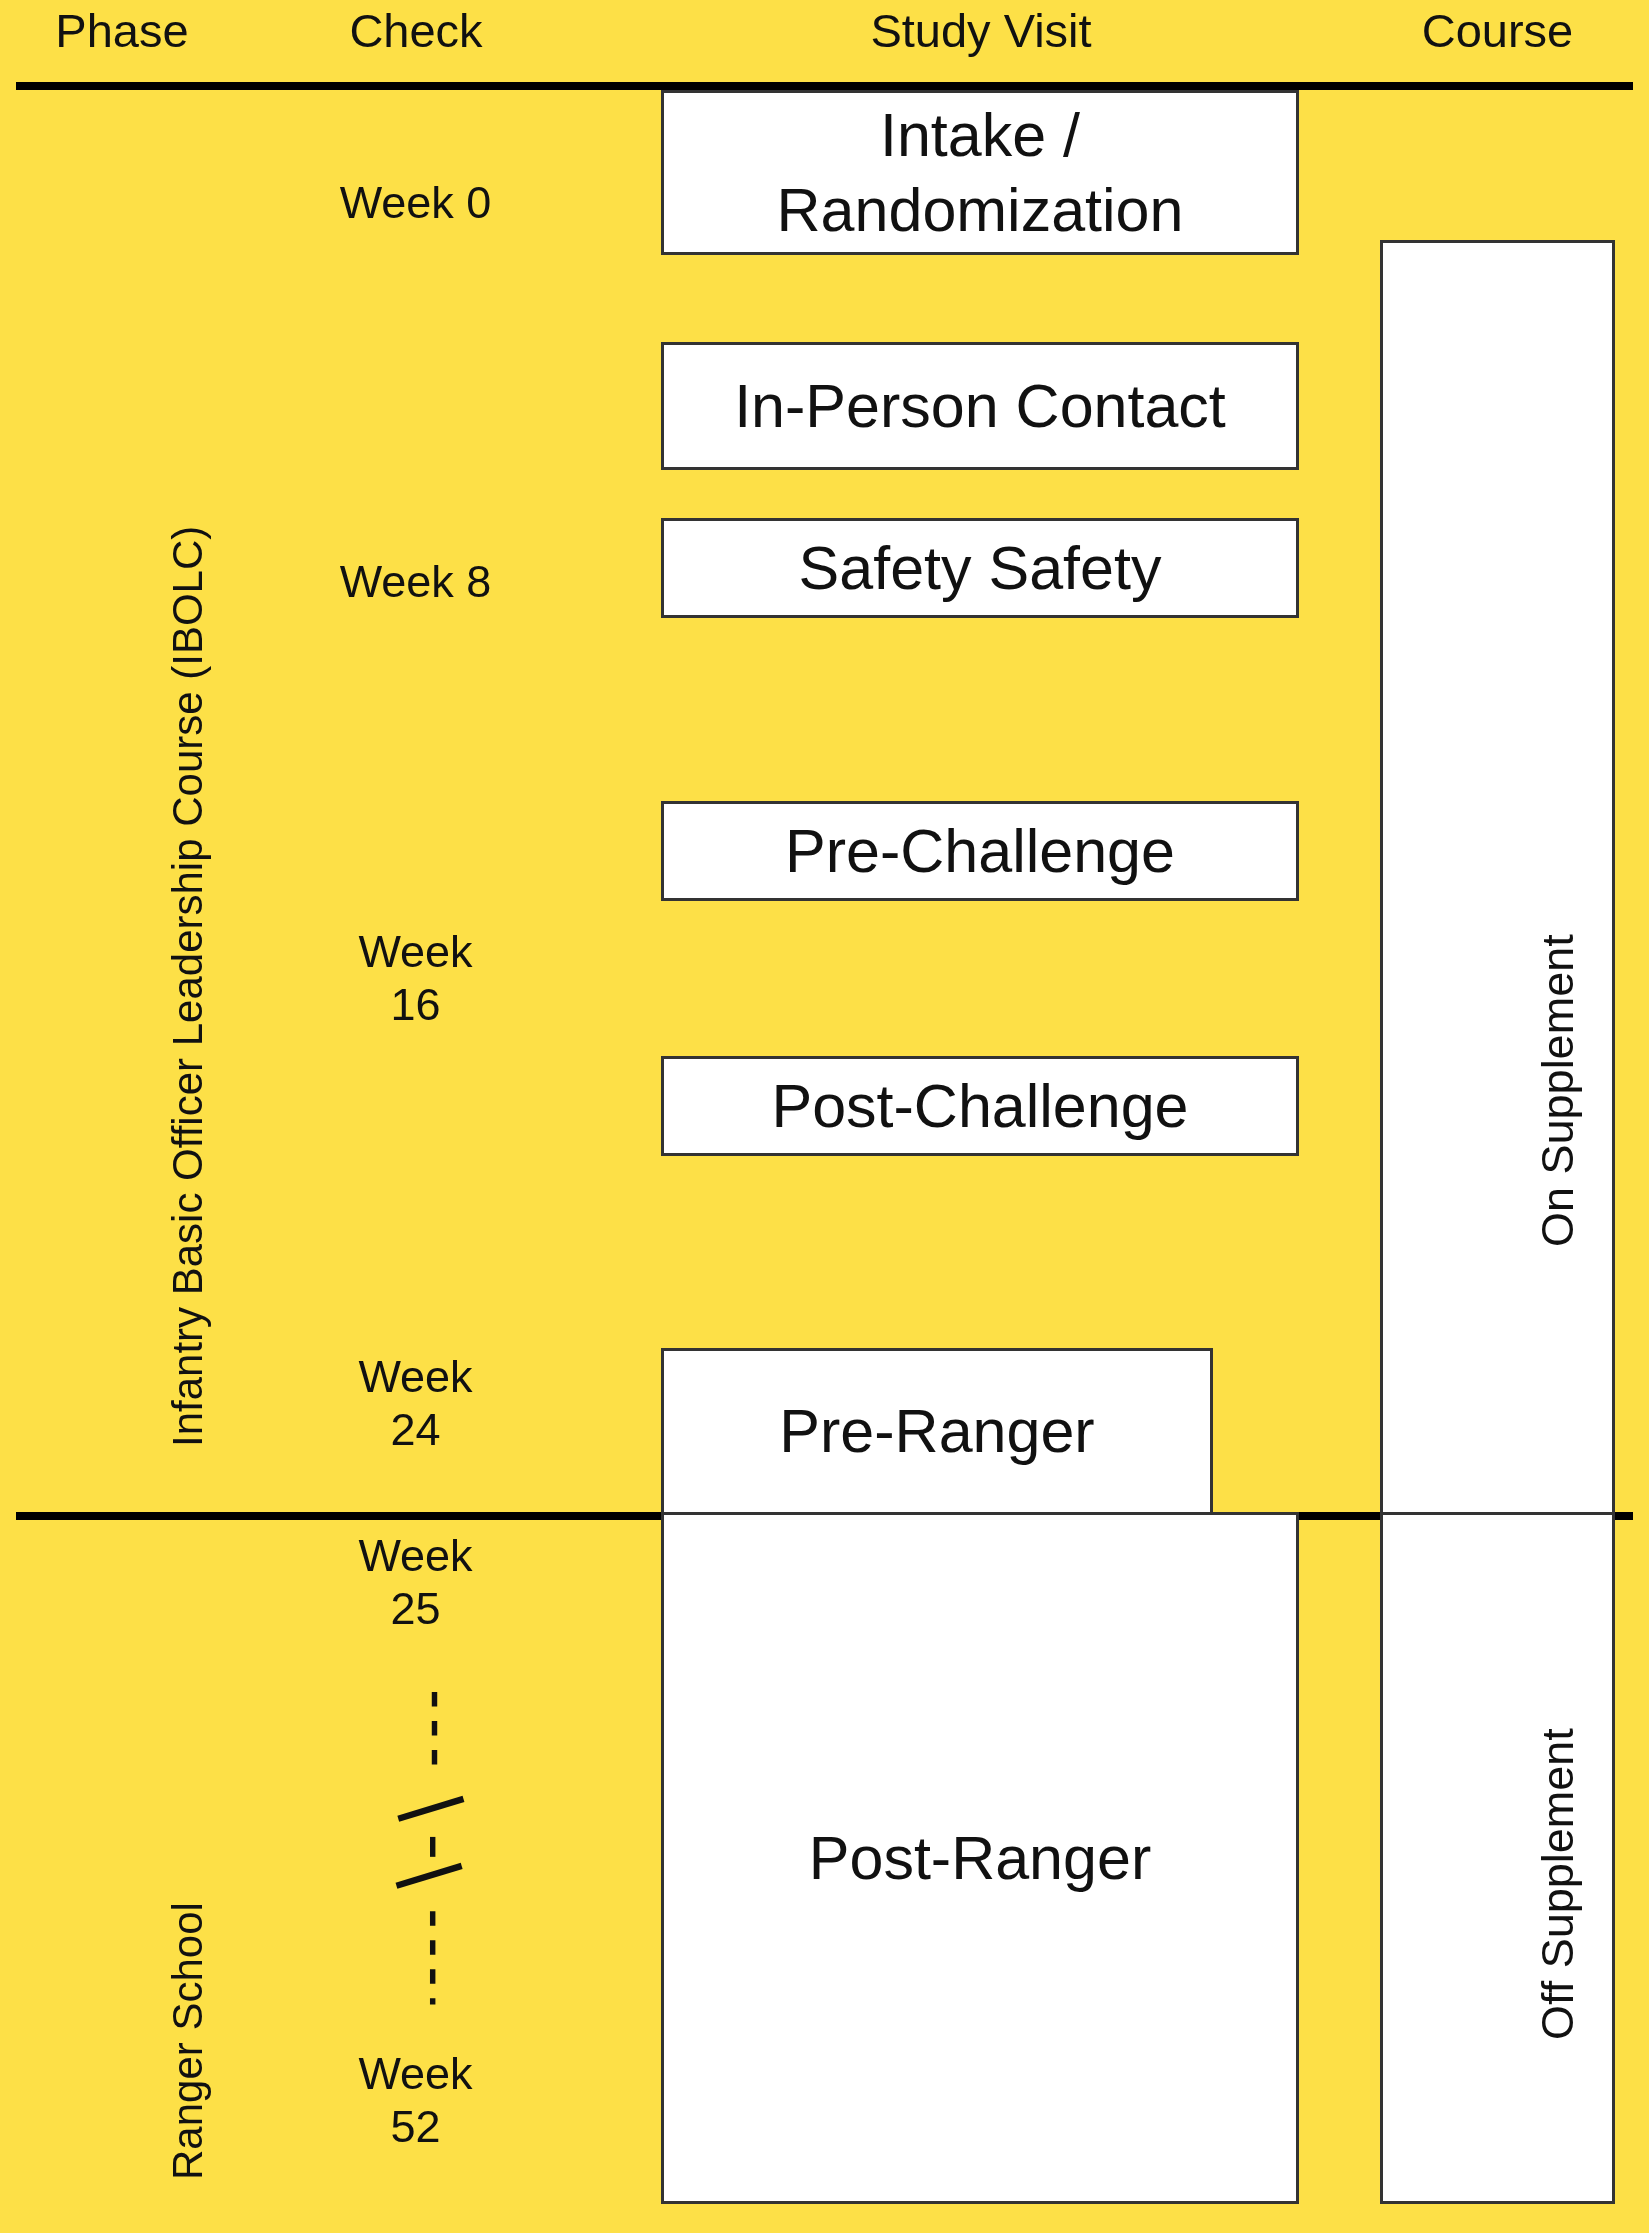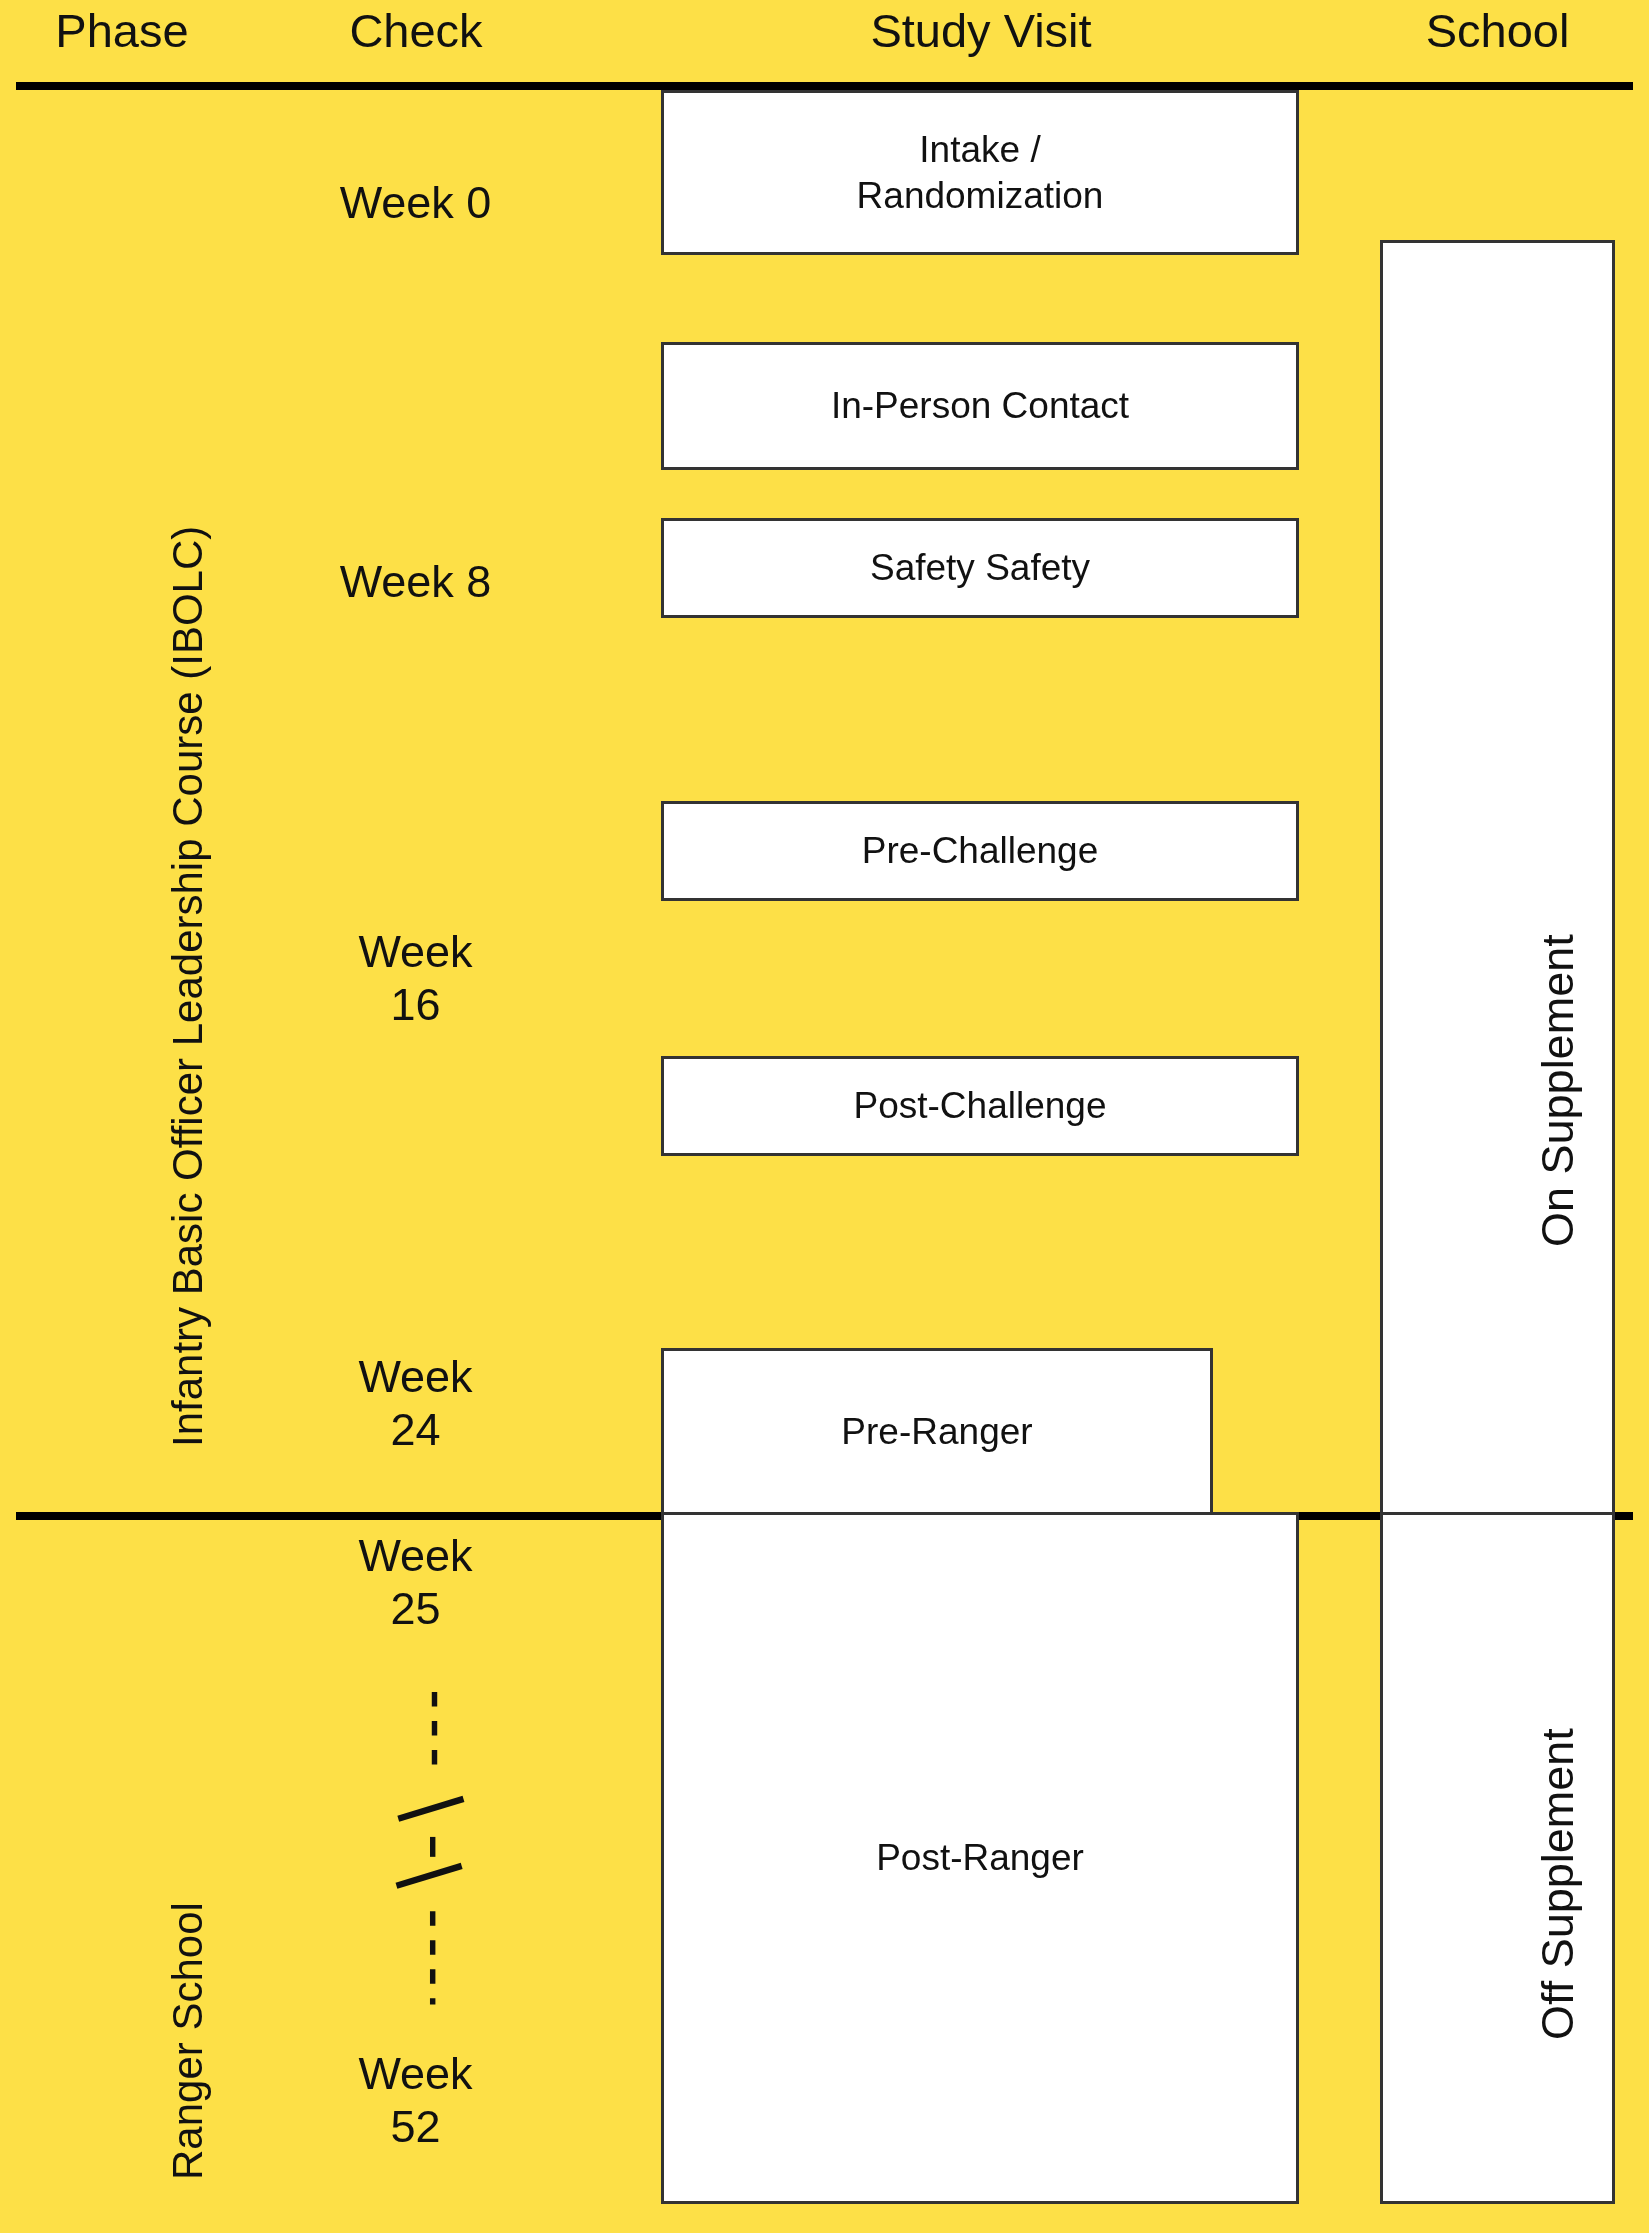--- a/index.html
+++ b/index.html
@@ -66,21 +66,21 @@
     position: absolute;
     border: 3.6px solid #333333;
     background: #ffffff;
     box-sizing: border-box;
     display: flex;
     align-items: center;
     justify-content: center;
     text-align: center;
   }
   .visit-box .visit-label {
-    font-size: 37px;
+    font-size: 61px;
     line-height: 1.22;
     white-space: pre-line;
     color: #111111;
   }
 
   
   .status-box {
     position: absolute;
     border: 3.6px solid #333333;
     background: #ffffff;
@@ -105,21 +105,21 @@
 <body>
 
 <div id="stage">
 
   <div class="col-header" style="left:18px; top:7.2px; width:208px;">Phase</div>
 
   <div class="col-header" style="left:312px; top:7.2px; width:208px;">Check</div>
 
   <div class="col-header" style="left:773px; top:7.2px; width:416px;">Study Visit</div>
 
-  <div class="col-header" style="left:1380px; top:7.2px; width:235px;">School</div>
+  <div class="col-header" style="left:1380px; top:7.2px; width:235px;">Course</div>
 
   <div class="rule-thick" style="left:16.3px; top:82px; width:1617px;"></div>
 
   <div class="rule-thick" style="left:16.3px; top:1512px; width:1617px;"></div>
 
   <div class="vline" style="left:661px; top:1512px; height:3.6px;"></div>
 
   <div class="phase-label" style="left:167px; top:1447px;">Infantry Basic Officer Leadership Course (IBOLC)</div>
 
   <div class="phase-label" style="left:167px; top:2180px;">Ranger School</div>

